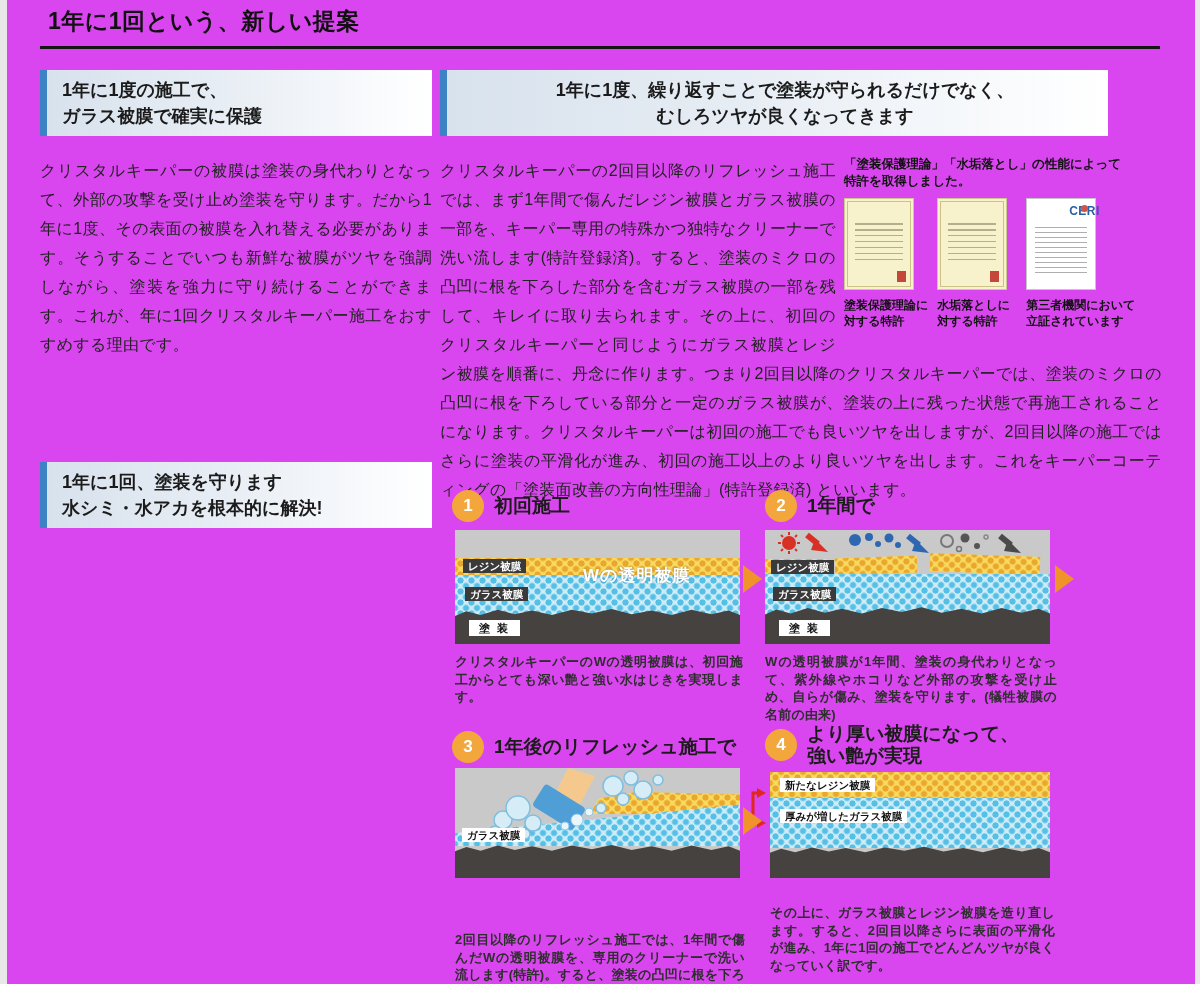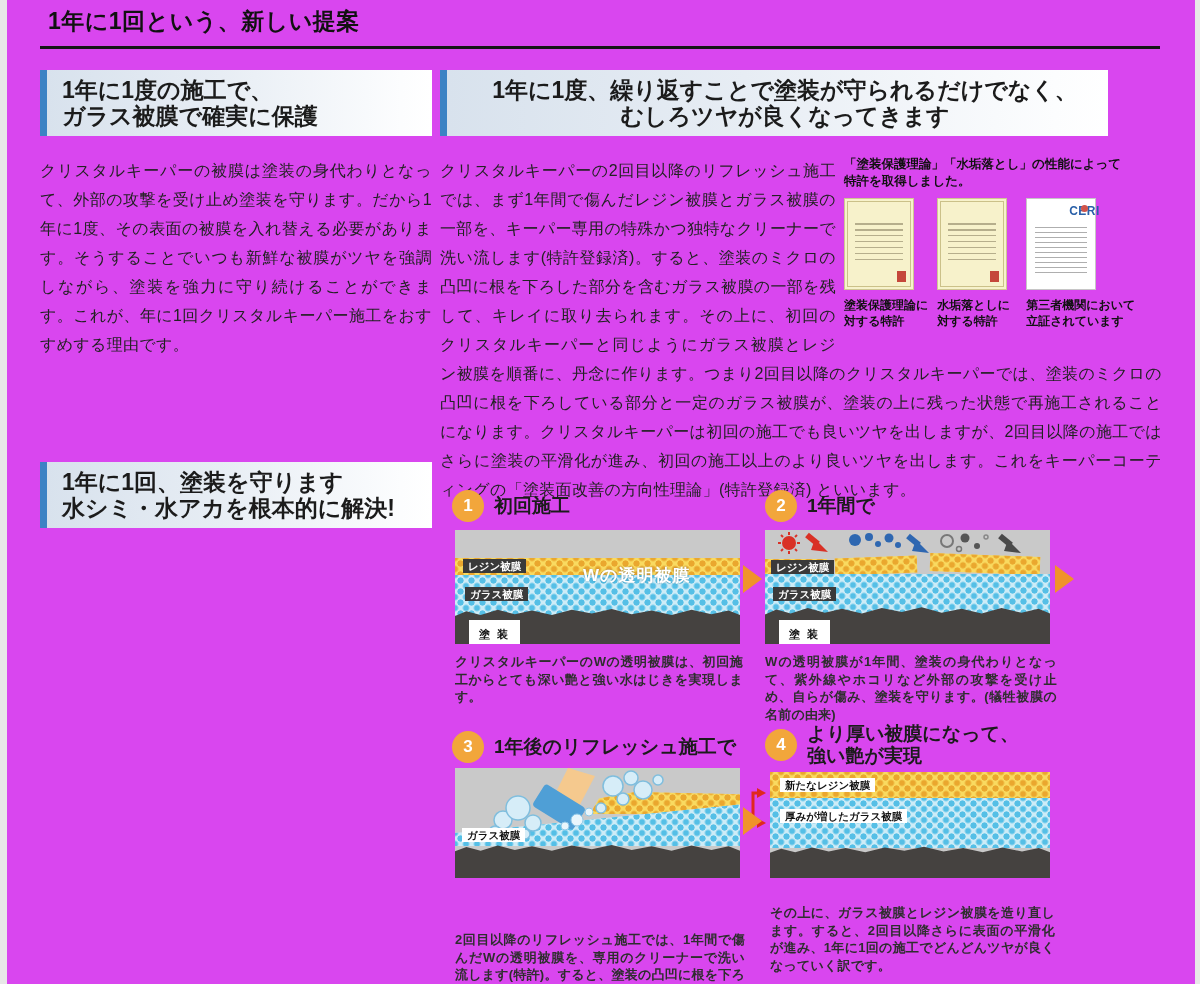--- a/index.html
+++ b/index.html
@@ -8,21 +8,21 @@
   .scroll-strip{position:absolute;top:0;bottom:0;background:#e8e8e8;}
   .scroll-strip.left{left:0;width:7px;}
   .scroll-strip.right{right:0;width:5px;}
 
   .page-title{position:absolute;left:48px;top:6px;margin:0;font-size:23px;font-weight:bold;color:#111;letter-spacing:.5px;}
   .title-rule{position:absolute;left:40px;top:46px;width:1120px;height:3px;background:#151515;}
 
   .sec{position:absolute;}
   .sec-head{position:relative;border-left:7px solid #3d83c4;padding:7px 0 7px 15px;
             background:linear-gradient(90deg,#d8e2ed 0%,#e7edf4 45%,#fcfdfe 92%,#ffffff 100%);}
-  .sec-head .hl{display:block;font-size:23px;font-weight:bold;line-height:26px;color:#1b1b1b;}
+  .sec-head .hl{display:block;font-size:18px;font-weight:bold;line-height:26px;color:#1b1b1b;}
   .body-text{margin:20px 0 0 0;font-size:16px;line-height:29px;letter-spacing:.3px;color:#222;text-align:justify;}
 
   .sec.left1{left:40px;top:70px;width:392px;}
   .sec.left2{left:40px;top:462px;width:392px;}
   .sec.rightsec{left:440px;top:70px;width:722px;}
   .sec.rightsec .sec-head{width:646px;text-align:center;}
   .right-body{width:722px;margin-top:20px;}
   .right-body .body-text{margin:0;}
 
   
@@ -57,21 +57,21 @@
     background-image:radial-gradient(circle,#eaa72e 2.8px,transparent 3.4px),radial-gradient(circle,#eaa72e 2.8px,transparent 3.4px);
     background-size:11px 11px;background-position:0 0,5.5px 5.5px;}
   .dots-blue{background-color:#cdecf7;
     background-image:radial-gradient(circle,#55bfe6 2.8px,transparent 3.4px),radial-gradient(circle,#55bfe6 2.8px,transparent 3.4px);
     background-size:11px 11px;background-position:0 0,5.5px 5.5px;}
   .paint{background:#454240;
     clip-path:polygon(0 26%,4% 14%,9% 24%,15% 10%,21% 22%,27% 12%,34% 24%,41% 10%,48% 20%,55% 8%,62% 22%,69% 12%,76% 24%,83% 10%,90% 22%,96% 12%,100% 24%,100% 100%,0 100%);}
   .lbl{position:absolute;font-weight:bold;font-size:10.5px;line-height:12px;padding:1px 5px;white-space:nowrap;}
   .lbl.dark{background:#3a3a3a;color:#fff;}
   .lbl.light{background:#ffffff;color:#111;}
-  .paint-lbl{font-size:11px;padding:8px 10px;letter-spacing:2px;}
+  .paint-lbl{font-size:11px;padding:2px 10px;letter-spacing:2px;}
   .wfilm{position:absolute;color:#fff;font-weight:bold;font-size:17px;letter-spacing:1px;
          text-shadow:0 0 2px rgba(40,70,90,.45);white-space:nowrap;}
   .next-arrow{position:absolute;width:0;height:0;border-left:19px solid #f0932a;
               border-top:14px solid transparent;border-bottom:14px solid transparent;}
   .step-cap{position:absolute;font-size:13px;font-weight:bold;line-height:17.5px;color:#2e2e2e;letter-spacing:.2px;text-align:justify;}
 </style>
 </head>
 <body>
 
 <div class="page">

